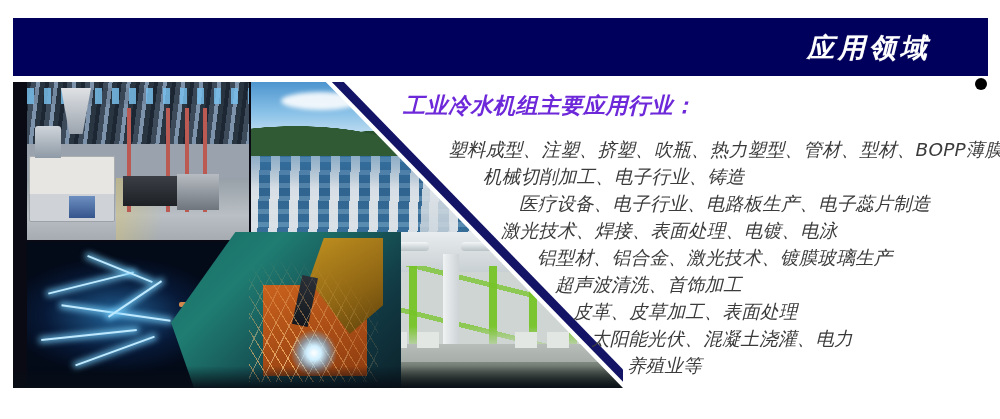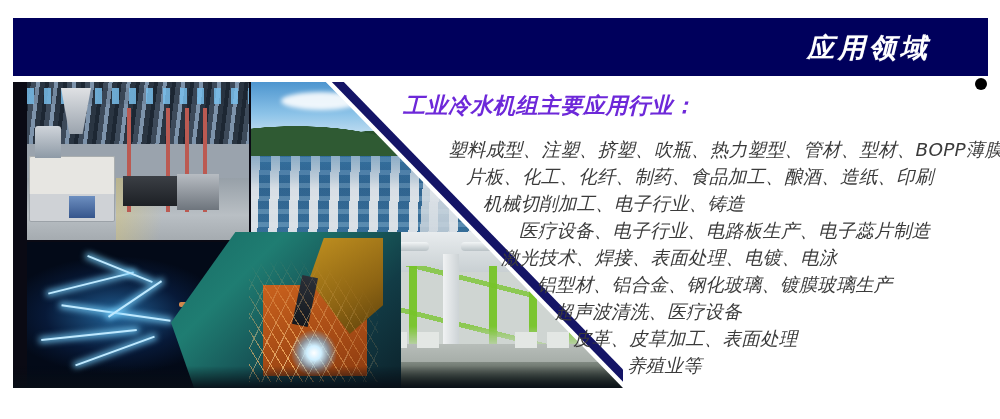--- a/index.html
+++ b/index.html
@@ -325,23 +325,23 @@
       <polygon points="313,0 610,0 610,306 621,306" fill="#ffffff"></polygon>
       <polygon points="313,0 610,0 610,306" fill="#ffffff"></polygon>
       <polygon points="313,-6 616,306 628,306 325,-6" fill="#141466"></polygon>
     </svg>
   </div>
 
   <div class="title">工业冷水机组主要应用行业：</div>
 
   <div class="body-lines">
     <div class="line" style="padding-left: 448px;"><span>塑料成型、注塑、挤塑、吹瓶、热力塑型、管材、型材、BOPP薄膜、</span></div>
-    <div class="line" style="padding-left: 466px;"><span>片板、化工、化纤、制药、食品加工、酿酒、造纸、印刷</span></div>
     <div class="line" style="padding-left: 483px;"><span>机械切削加工、电子行业、铸造</span></div>
     <div class="line" style="padding-left: 519px;"><span>医疗设备、电子行业、电路板生产、电子蕊片制造</span></div>
     <div class="line" style="padding-left: 501px;"><span>激光技术、焊接、表面处理、电镀、电泳</span></div>
-    <div class="line" style="padding-left: 537px;"><span>铝型材、铝合金、钢化玻璃、镀膜玻璃生产</span></div>
-    <div class="line" style="padding-left: 555px;"><span>超声波清洗、医疗设备</span></div>
+    <div class="line" style="padding-left: 537px;"><span>铝型材、铝合金、激光技术、镀膜玻璃生产</span></div>
+    <div class="line" style="padding-left: 555px;"><span>超声波清洗、首饰加工</span></div>
     <div class="line" style="padding-left: 573px;"><span>皮革、皮草加工、表面处理</span></div>
+    <div class="line" style="padding-left: 591px;"><span>太阳能光伏、混凝土浇灌、电力</span></div>
     <div class="line" style="padding-left: 627px;"><span>养殖业等</span></div>
   </div>
 
 </div>
 
 </body></html>

